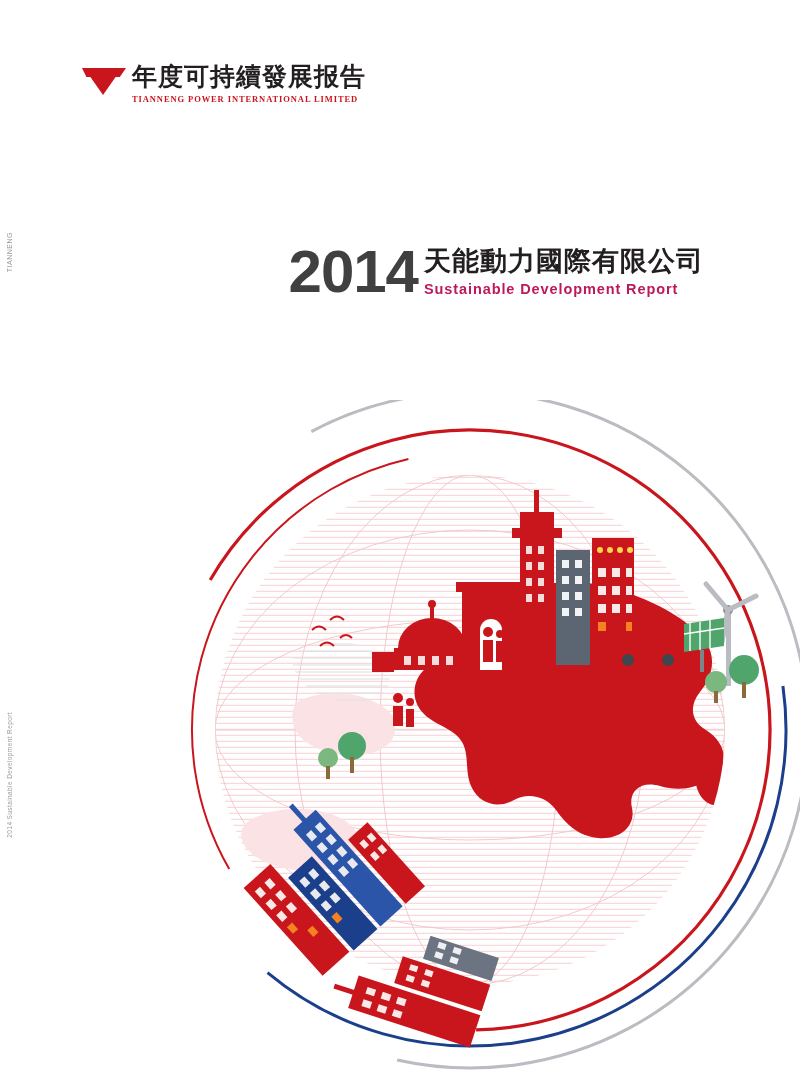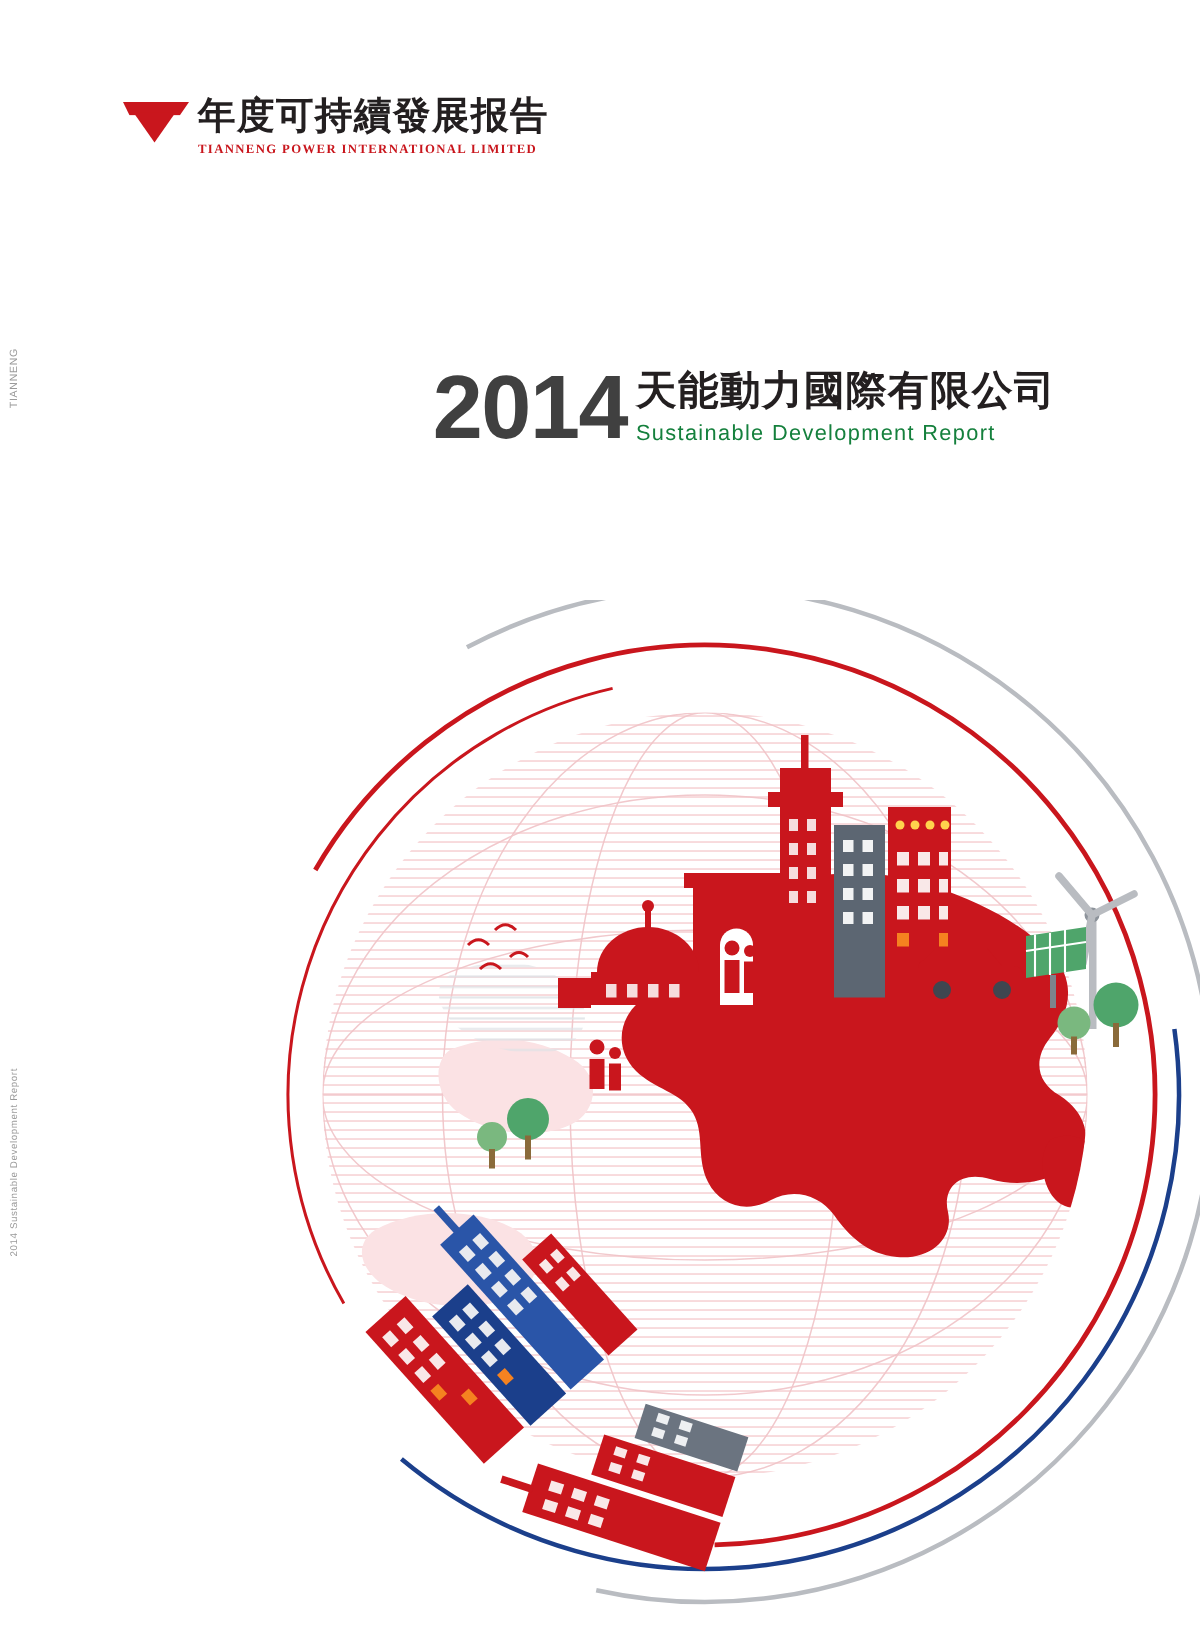--- a/index.html
+++ b/index.html
@@ -105,22 +105,22 @@
     font-size: 27px;
     font-weight: 700;
     color: #231f20;
     letter-spacing: 1px;
     line-height: 1.05;
     white-space: nowrap;
   }
   .title-en {
     font-family: "Liberation Sans", sans-serif;
     font-size: 14.5px;
-    font-weight: 400;
-    color: #15803d;
+    font-weight: 700;
+    color: #be185d;
     letter-spacing: 0.9px;
     margin-top: 6px;
     white-space: nowrap;
   }
 
   
   .side-text {
     position: absolute;
     left: 6px;
     writing-mode: vertical-rl;

